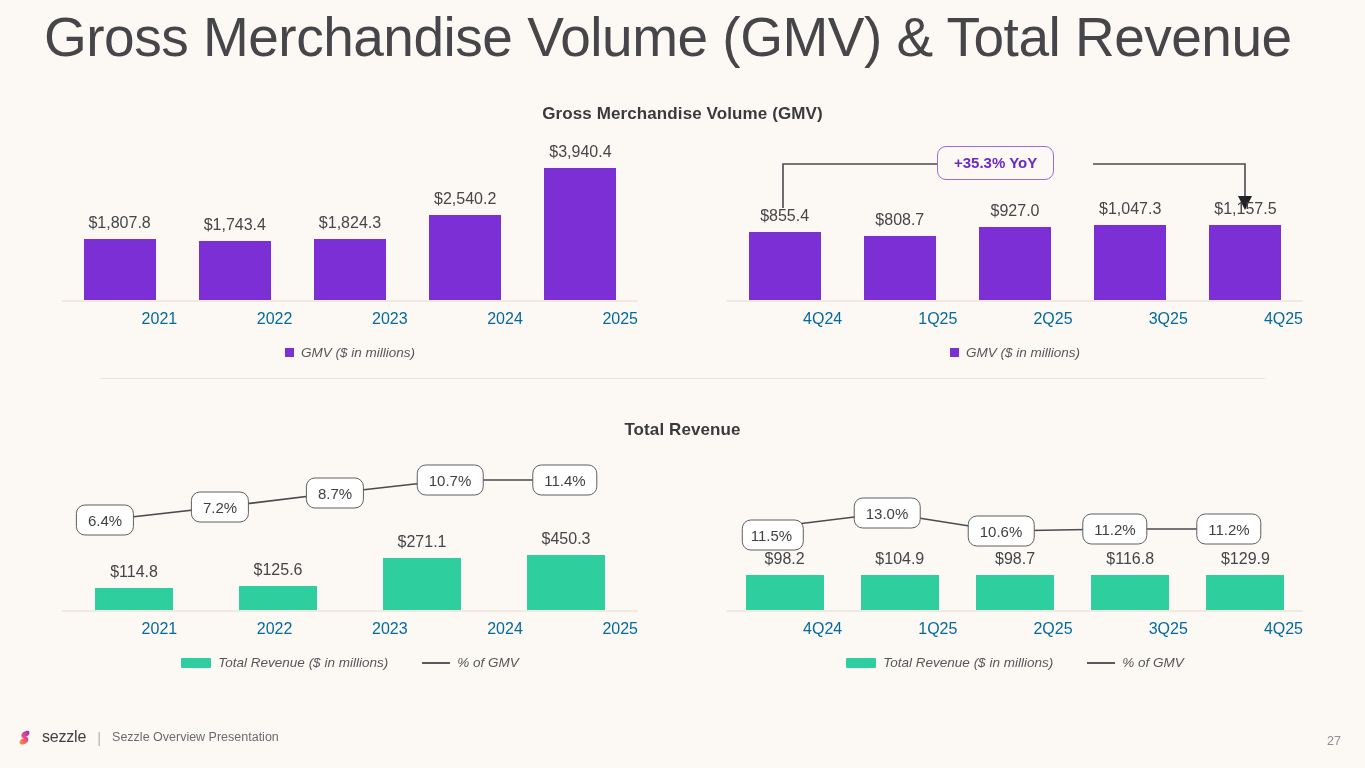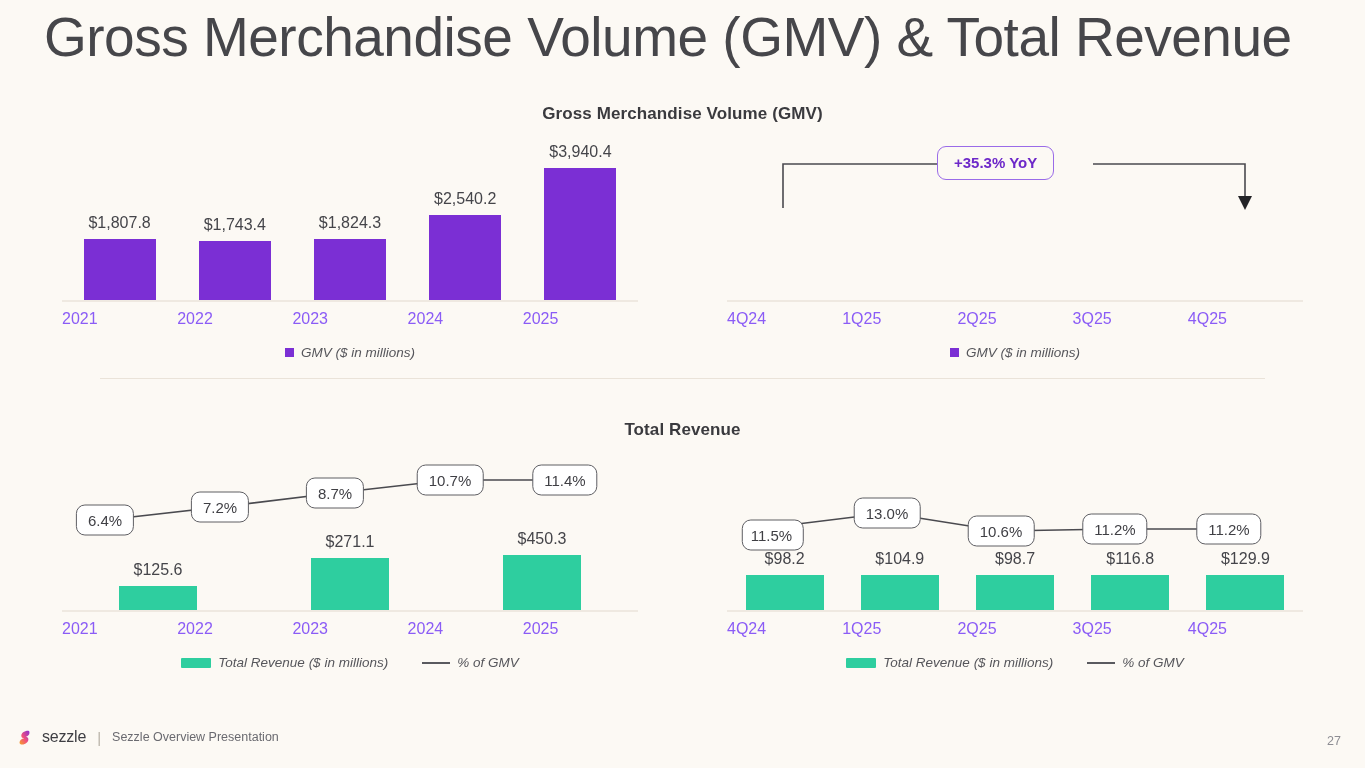--- a/index.html
+++ b/index.html
@@ -59,21 +59,21 @@
   .bar{
     width:72px; background:#7B2FD4;
   }
   .bar.green{background:#2ECE9F; width:78px;}
 
   .cat-labels{
     position:absolute; left:22px; right:22px;
     display:flex; justify-content:space-between;
   }
   .cat{
-    flex:1 1 0; text-align:left; font-size:16px; color:#8b5cf6;
+    flex:1 1 0; text-align:right; font-size:16px; color:#0369a1;
   }
 
   
   .legend{
     position:absolute; left:0; right:0;
     display:flex; justify-content:center; align-items:center; gap:34px;
     font-size:13.5px; color:#56565b;
   }
   .legend-item{display:flex;align-items:center;gap:7px;font-style:italic;}
   .sw-square{width:9px;height:9px;background:#7B2FD4;display:inline-block;}
@@ -169,20 +169,42 @@
 
   <div class="panel" id="panel-gmv-quarter">
     <div class="yoy-wrap">
       <svg class="yoy-svg" width="620" height="95">
         <path d="M 78 68 L 78 24 L 232 24" fill="none" stroke="#4a4a4f" stroke-width="1.6"></path>
         <path d="M 388 24 L 540 24 L 540 56" fill="none" stroke="#4a4a4f" stroke-width="1.6"></path>
         <path d="M 533 56 L 547 56 L 540 70 Z" fill="#232327"></path>
       </svg>
       <div class="yoy-box">+35.3% YoY</div>
     </div>
+    <div class="bars" style="top:60px;height:100px;">
+        <div class="bar-slot">
+          <div class="bar-value">$855.4</div>
+          <div class="bar" style="height: 68px;"></div>
+        </div>
+        <div class="bar-slot">
+          <div class="bar-value">$808.7</div>
+          <div class="bar" style="height: 64px;"></div>
+        </div>
+        <div class="bar-slot">
+          <div class="bar-value">$927.0</div>
+          <div class="bar" style="height: 73px;"></div>
+        </div>
+        <div class="bar-slot">
+          <div class="bar-value">$1,047.3</div>
+          <div class="bar" style="height: 83px;"></div>
+        </div>
+        <div class="bar-slot">
+          <div class="bar-value">$1,157.5</div>
+          <div class="bar" style="height: 92px;"></div>
+        </div>
+      </div>
     <div class="axis-line" style="top:160px;"></div>
     <div class="cat-labels" style="top:170px;">
         <div class="cat">4Q24</div>
         <div class="cat">1Q25</div>
         <div class="cat">2Q25</div>
         <div class="cat">3Q25</div>
         <div class="cat">4Q25</div>
       </div>
     <div class="legend" style="top:205px;">
       <div class="legend-item">
@@ -197,20 +219,24 @@
       <svg width="620" height="235" style="position:absolute;left:0;top:0;">
         <polyline points="65,65 180,52 295,38 410,25 525,25" fill="none" stroke="#4a4a4f" stroke-width="1.6"></polyline>
       </svg>
     <div class="pct-pill" style="left: 65px; top: 65px;">6.4%</div>
         <div class="pct-pill" style="left: 180px; top: 52px;">7.2%</div>
         <div class="pct-pill" style="left: 295px; top: 38px;">8.7%</div>
         <div class="pct-pill" style="left: 410px; top: 25px;">10.7%</div>
         <div class="pct-pill" style="left: 525px; top: 25px;">11.4%</div>
       </div>
     <div class="bars" style="top:75px;height:80px;">
+        <div class="bar-slot">
+          <div class="bar-value">$114.8</div>
+          <div class="bar green" style="height: 22px;"></div>
+        </div>
         <div class="bar-slot">
           <div class="bar-value">$125.6</div>
           <div class="bar green" style="height: 24px;"></div>
         </div>
         <div class="bar-slot">
           <div class="bar-value">$271.1</div>
           <div class="bar green" style="height: 52px;"></div>
         </div>
         <div class="bar-slot">
           <div class="bar-value">$450.3</div>

